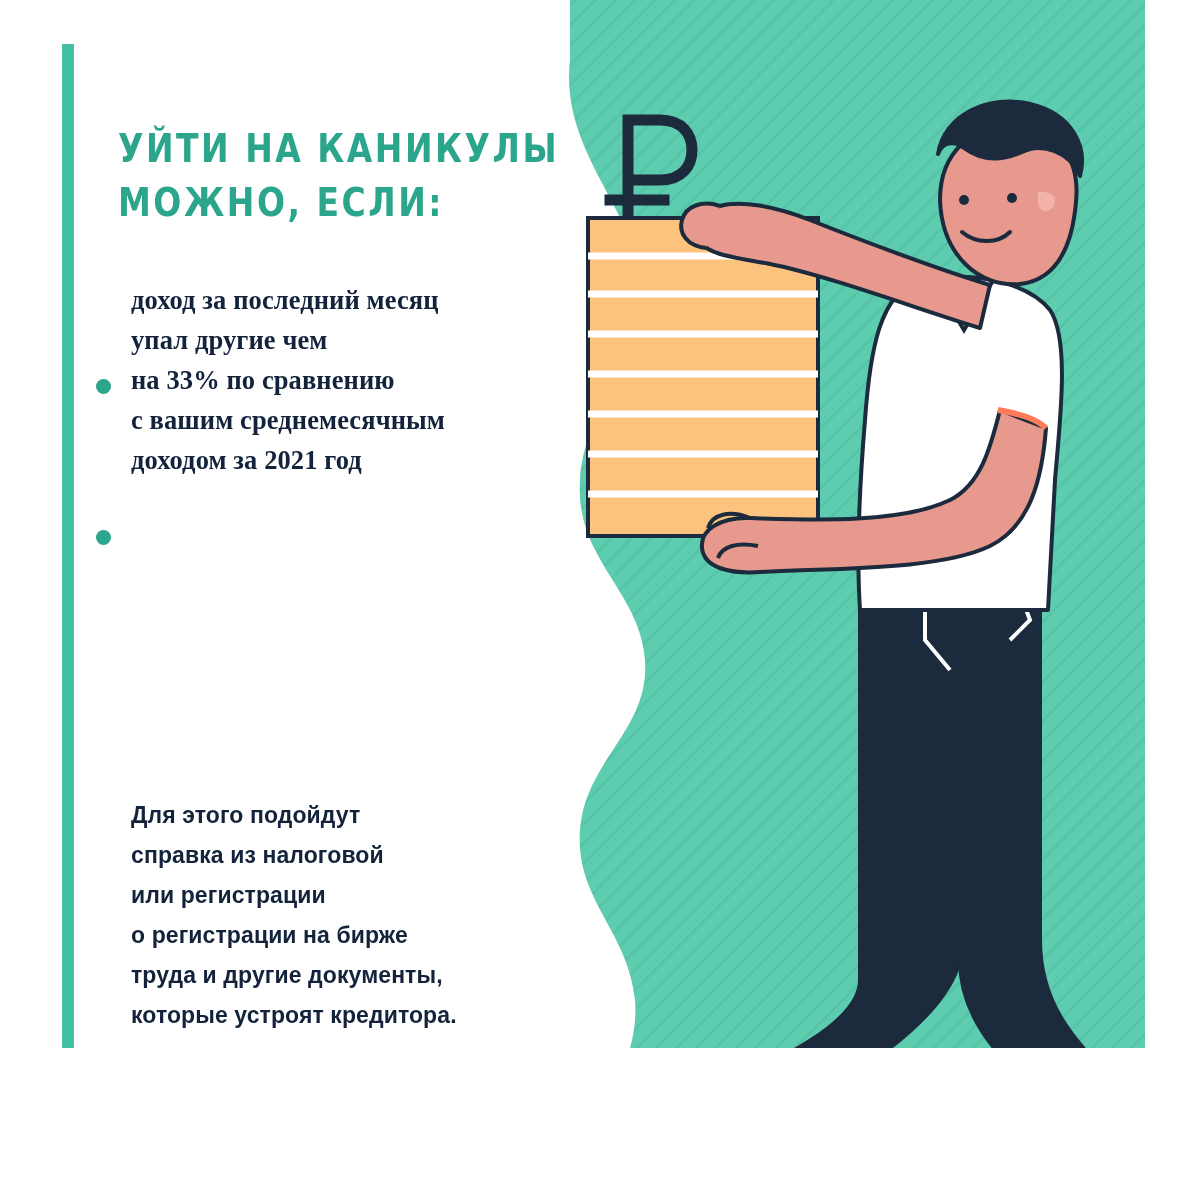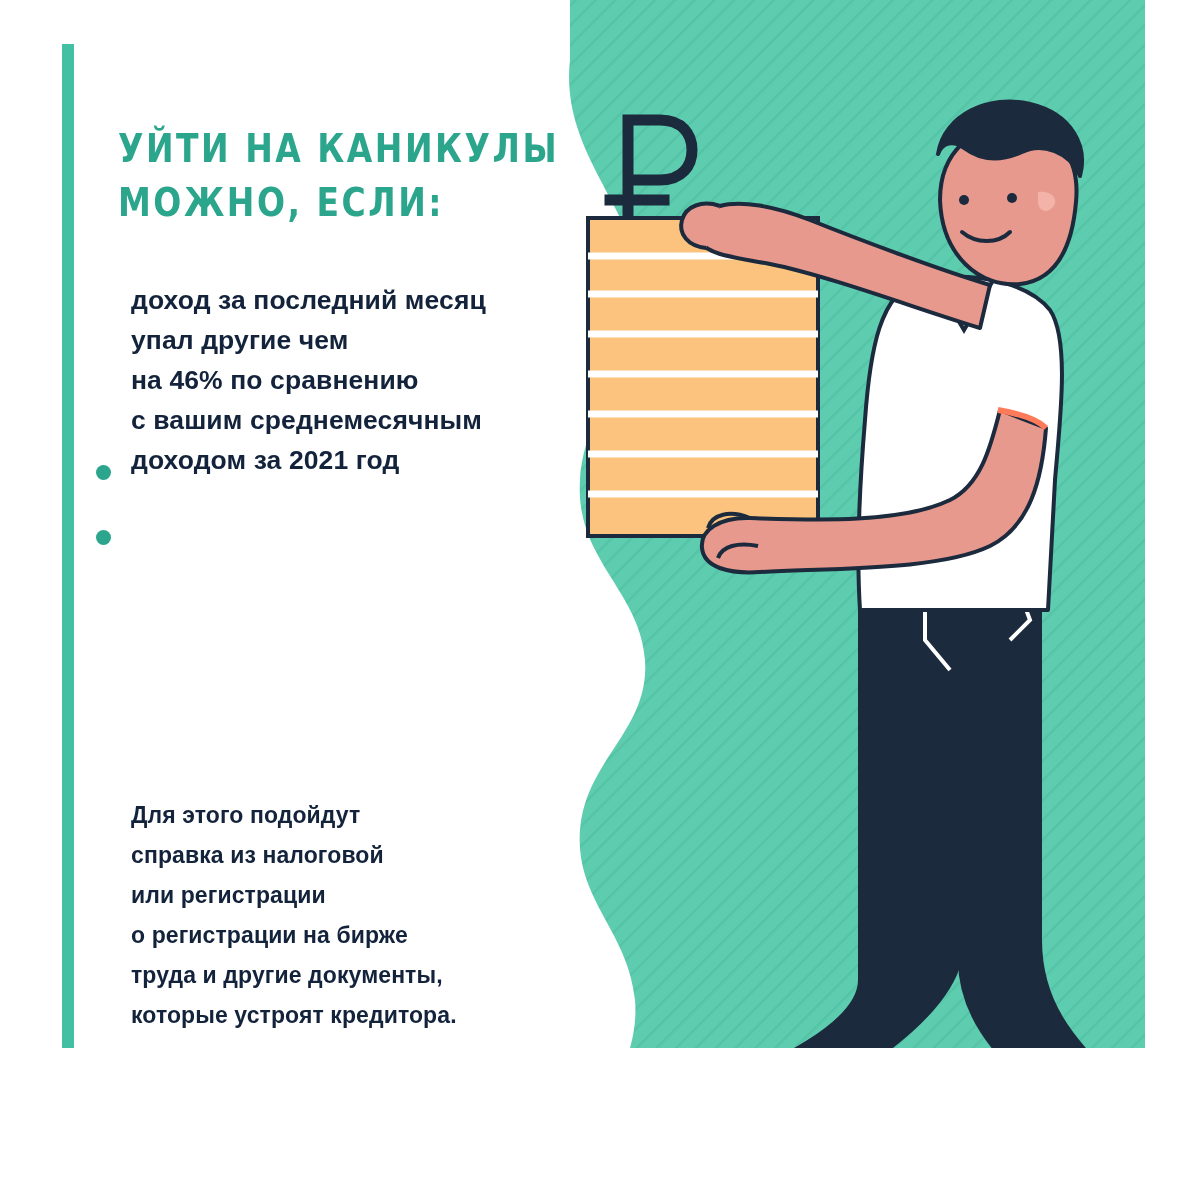--- a/index.html
+++ b/index.html
@@ -61,22 +61,23 @@
   
   .bullets {
     position: absolute;
     left: 96px;
     top: 280px;
     z-index: 5;
     width: 520px;
   }
   .bullet-item {
     display: flex;
-    align-items: flex-end;
+    align-items: center;
     margin-bottom: 38px;
+    font-family: Liberation Serif, serif;
   }
   .bullet-dot {
     flex: 0 0 auto;
     width: 15px;
     height: 15px;
     border-radius: 50%;
     background: #2BA58C;
     margin-top: 12px;
     margin-right: 20px;
   }
@@ -141,21 +142,21 @@
     <span>можно, если:</span>
   </div>
 
   <div class="bullets">
 
     <div class="bullet-item">
       <div class="bullet-dot"></div>
       <div class="bullet-text">
         <div>доход за последний месяц</div>
         <div>упал другие чем</div>
-        <div>на 46% по сравнению</div>
+        <div>на 33% по сравнению</div>
         <div>с вашим среднемесячным</div>
         <div>доходом за 2021 год</div>
       </div>
     </div>
 
     <div class="bullet-item">
       <div class="bullet-dot"></div>
     </div>
 
   </div>

